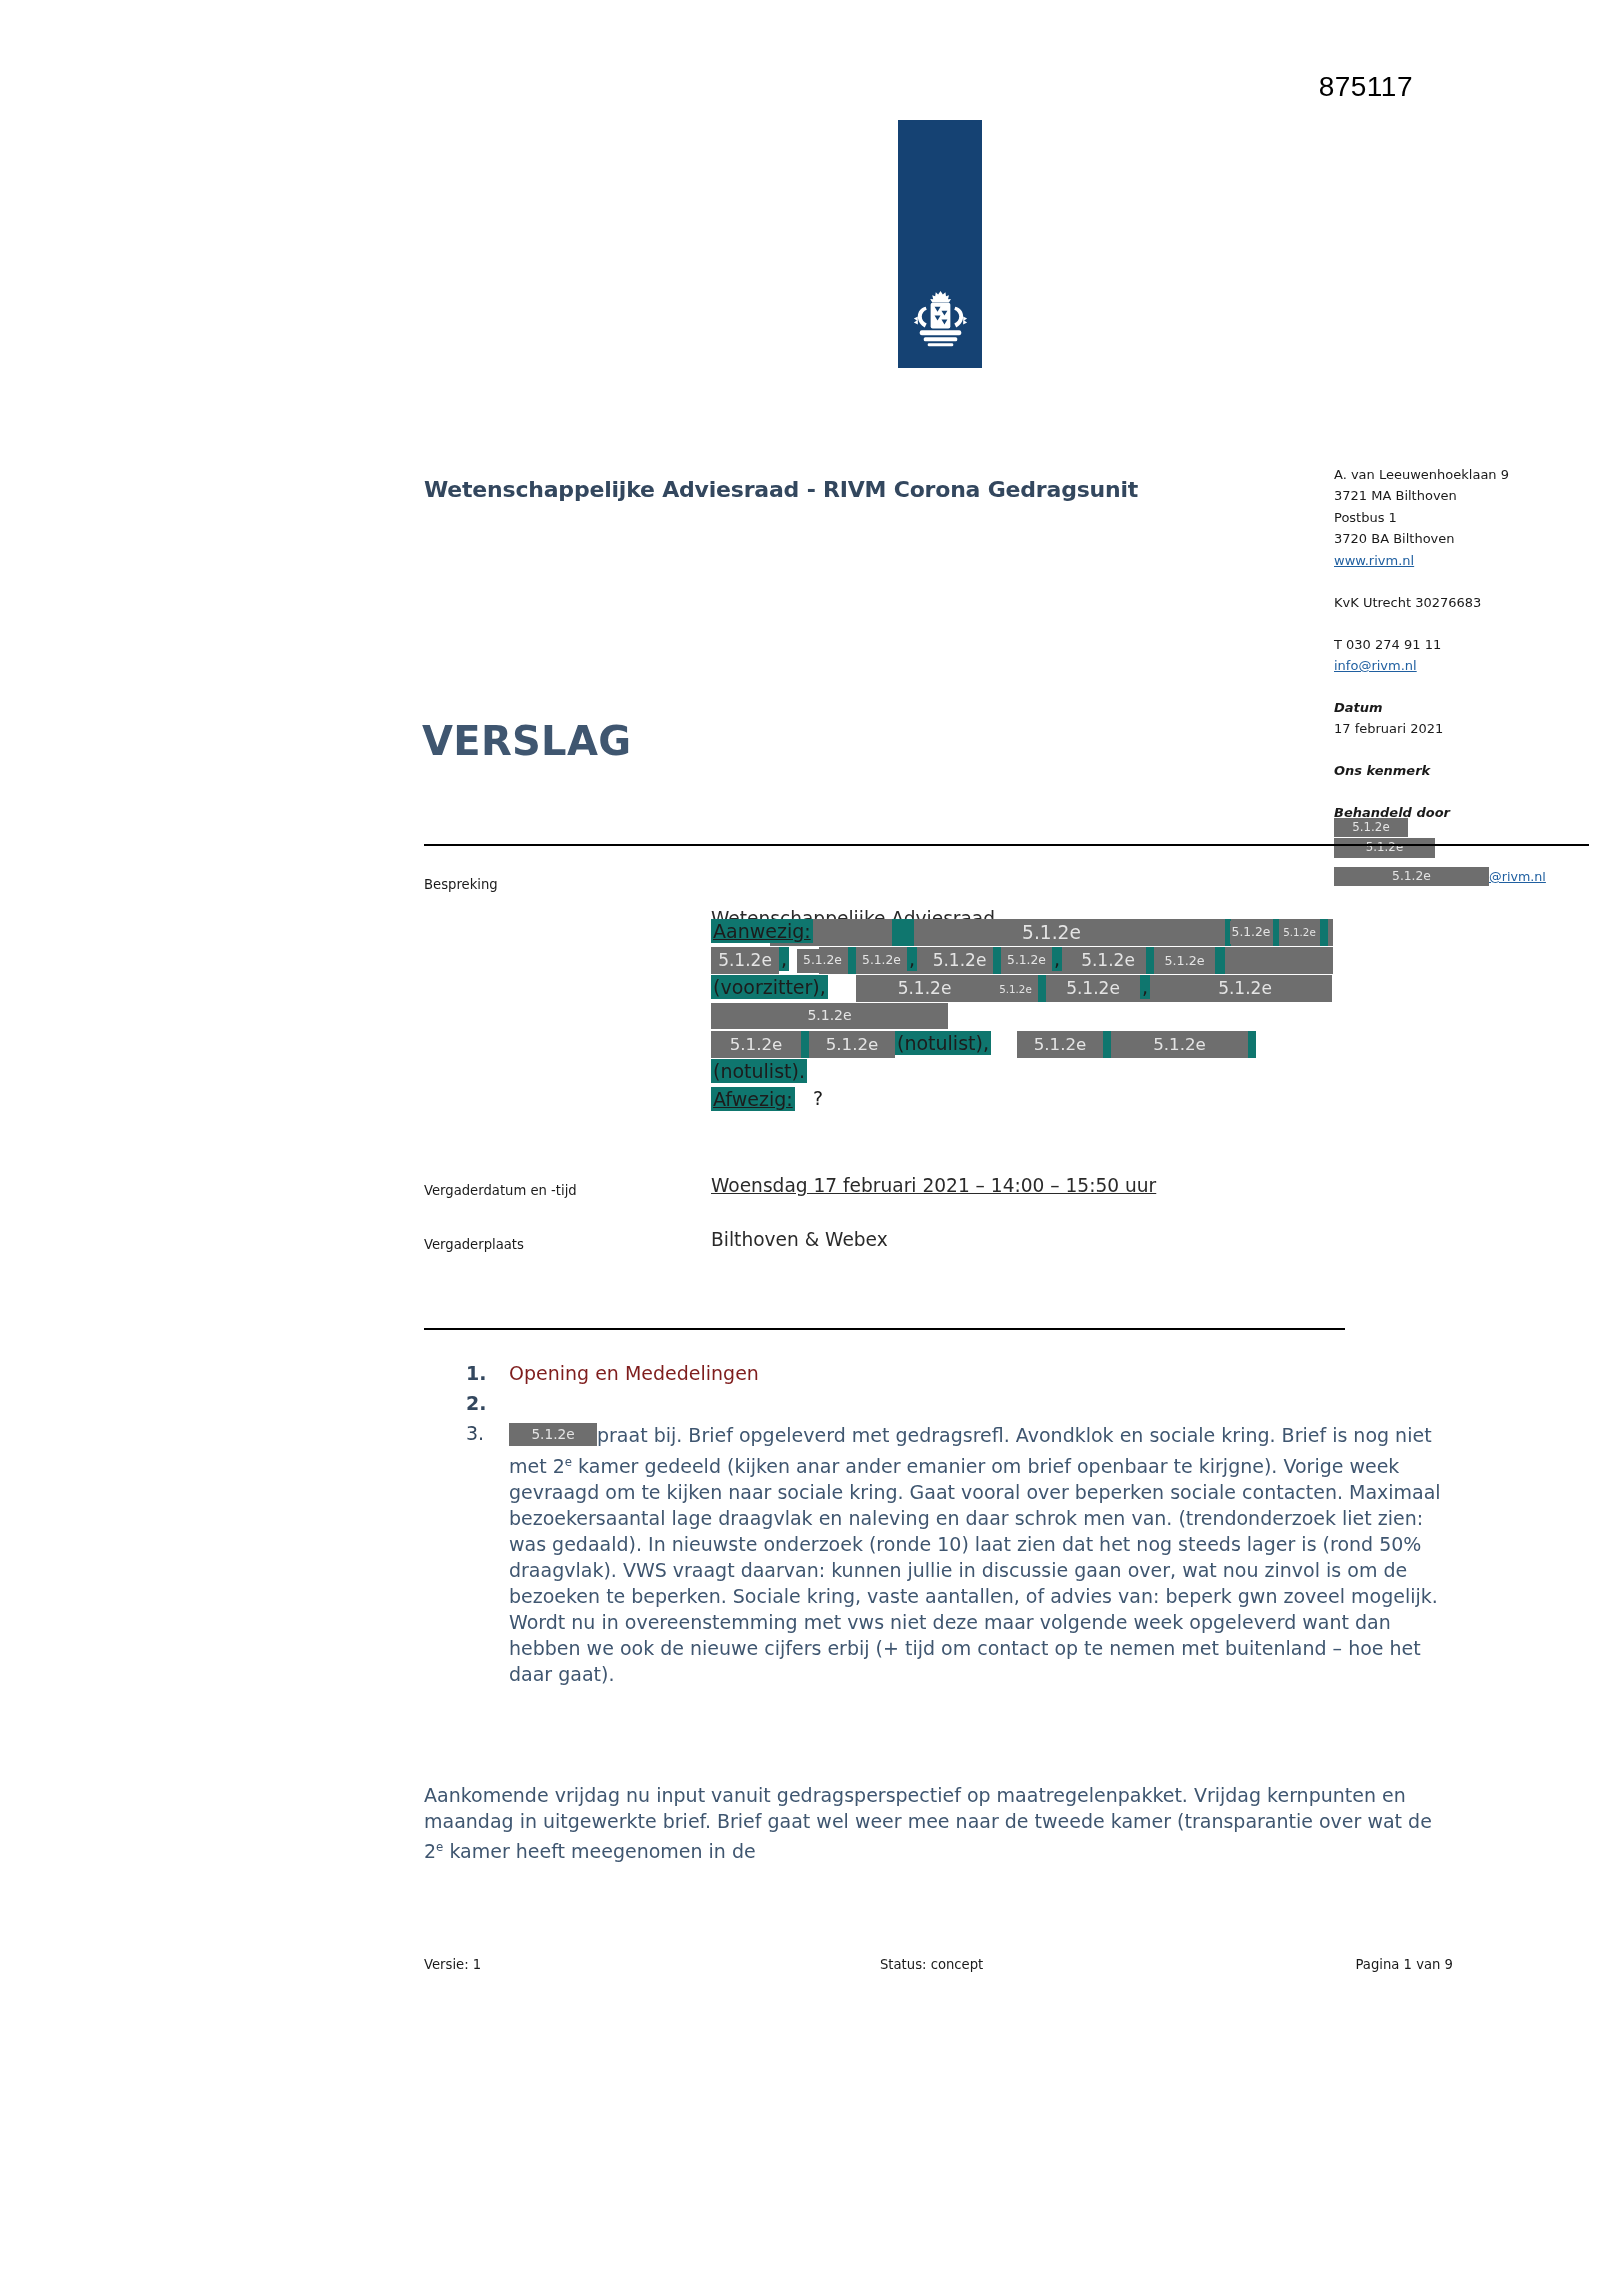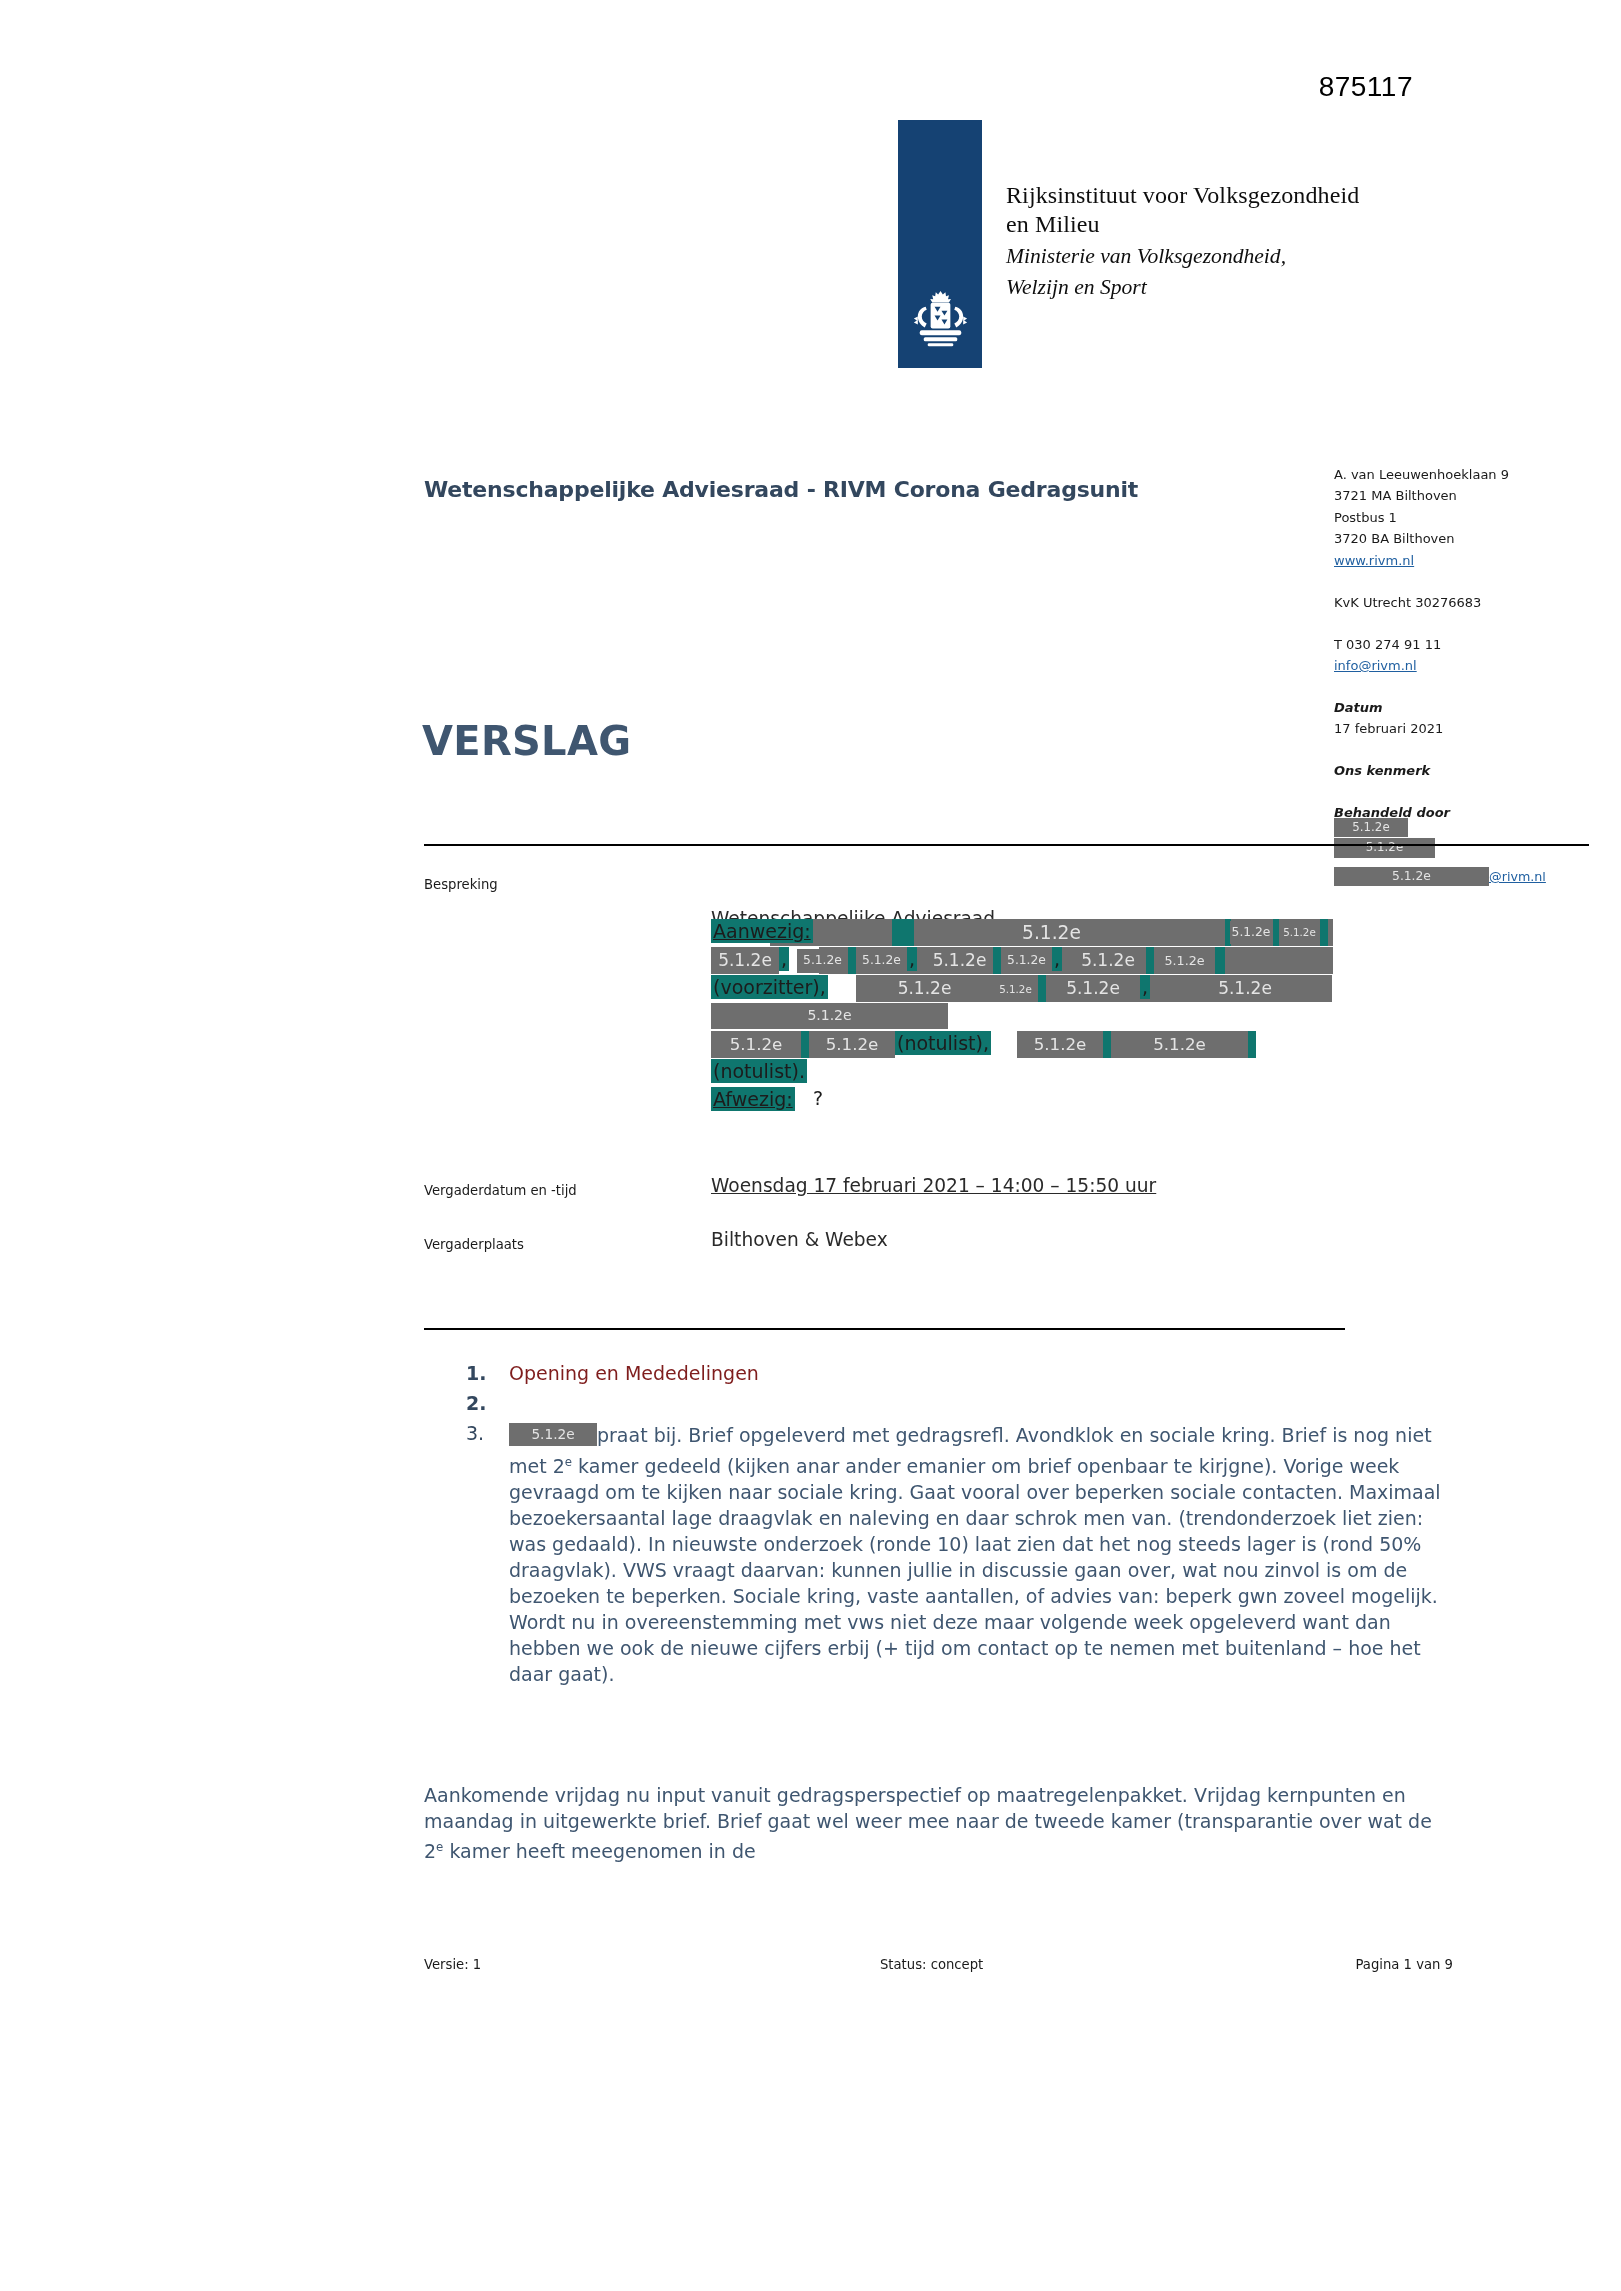--- a/index.html
+++ b/index.html
@@ -276,26 +276,20 @@
         <rect x="18" y="51" width="34" height="4" rx="1.6"></rect>
         <rect x="22" y="57" width="26" height="3.2" rx="1.4"></rect>
       </g>
       <g fill="#154273">
         <path d="M29 20 l3 5 3-5z"></path>
         <path d="M36 24 l3 5 3-5z"></path>
         <path d="M29 29 l3 5 3-5z"></path>
         <path d="M36 33 l3 5 3-5z"></path>
       </g>
     </svg>
-    <div class="logo-text">
-      <div class="logo-l1">Rijksinstituut voor Volksgezondheid</div>
-      <div class="logo-l1">en Milieu</div>
-      <div class="logo-l2">Ministerie van Volksgezondheid,</div>
-      <div class="logo-l2">Welzijn en Sport</div>
-    </div>
   </div>
 
   <div class="main-heading">Wetenschappelijke Adviesraad - RIVM Corona Gedragsunit</div>
 
   <div class="info-col">
     <div class="blk">
       <div>A. van Leeuwenhoeklaan 9</div>
       <div>3721 MA Bilthoven</div>
       <div>Postbus 1</div>
       <div>3720 BA Bilthoven</div>

